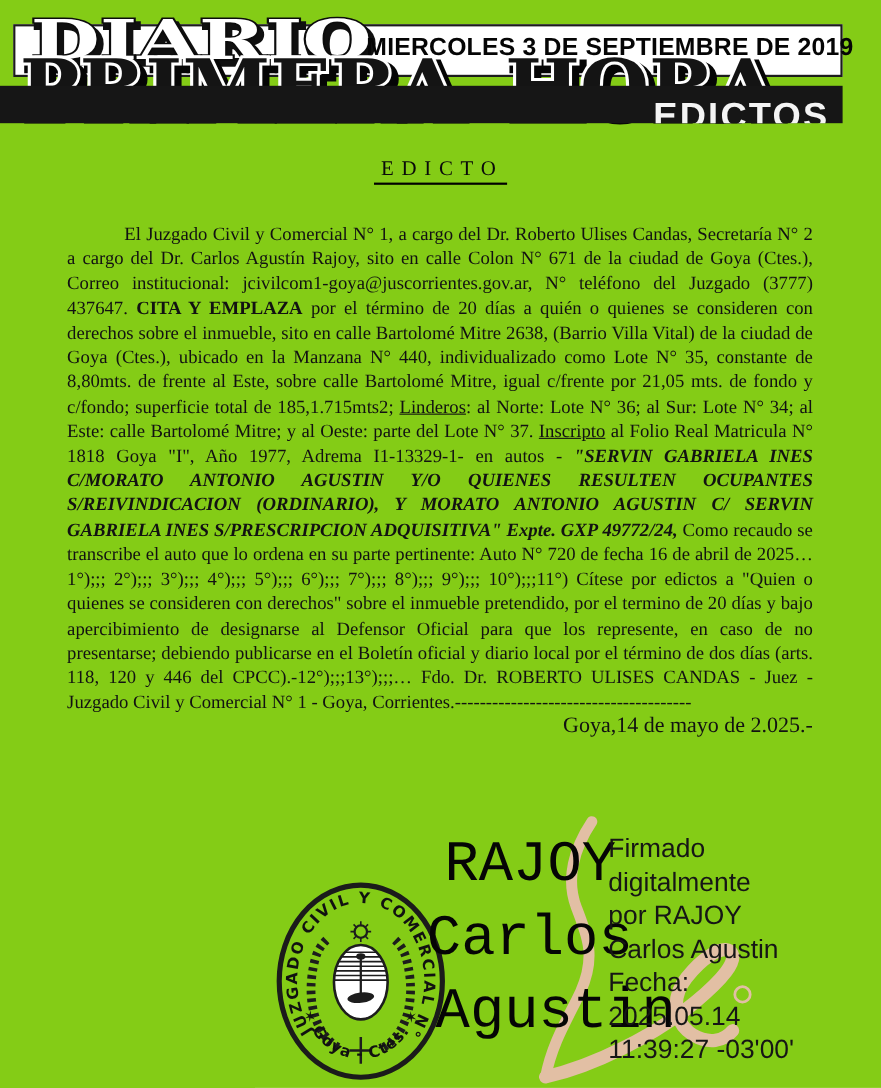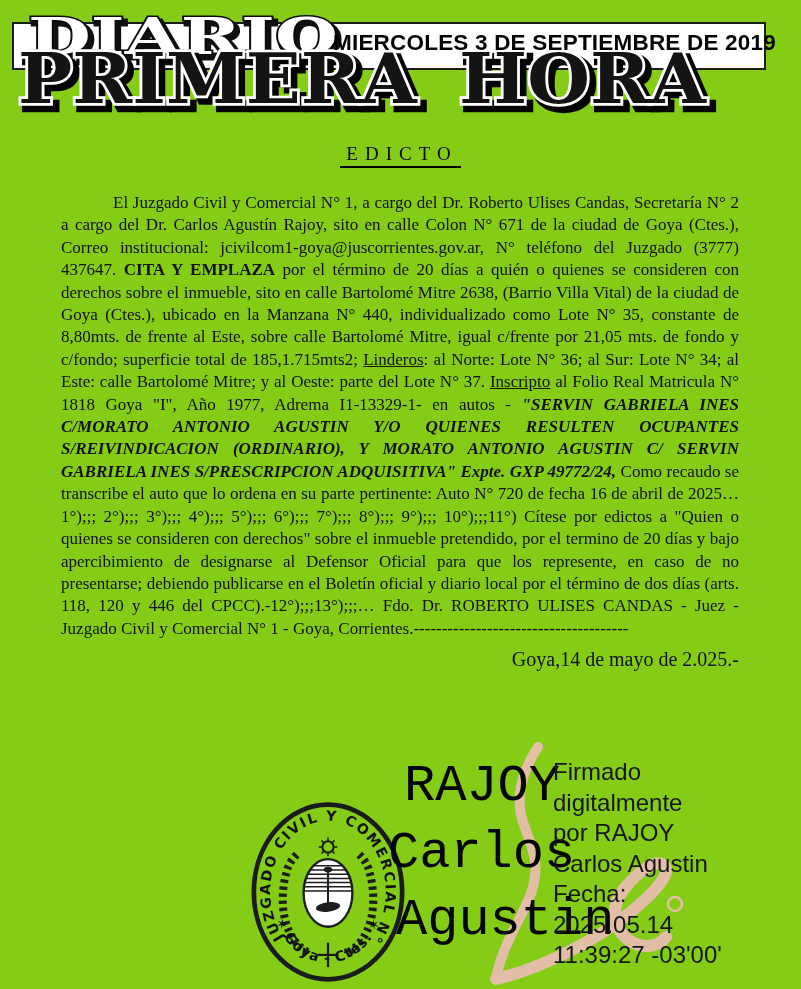--- a/index.html
+++ b/index.html
@@ -38,21 +38,21 @@
   
   .edicto-title{
     position:absolute;left:0;top:143px;width:801px;text-align:center;
   }
   .edicto-title span{
     display:inline-block;
     font-weight:normal;font-size:19px;letter-spacing:7px;
     border-bottom:2.5px solid #000;padding:0 3px 1px 6px;color:#0a0a0a;
   }
   .edicto-body{
-    position:absolute;left:61px;top:175px;width:678px;
+    position:absolute;left:61px;top:185px;width:678px;
     font-size:17px;line-height:22.4px;text-align:justify;
     text-indent:52px;color:#121212;
   }
   .seg-bold{font-weight:bold;}
   .seg-underline{text-decoration:underline;}
   .seg-bi{font-weight:bold;font-style:italic;}
   .place-date{
     position:absolute;left:61px;top:648px;width:678px;
     font-size:20px;text-align:right;color:#121212;
   }
@@ -87,20 +87,23 @@
       <text x="4" y="54" font-family="DejaVu Serif, serif" font-weight="bold" font-size="50" textLength="310" lengthAdjust="spacingAndGlyphs" fill="#ffffff" stroke="#0c0c0c" stroke-width="2.8" paint-order="stroke">DIARIO</text>
     </svg>
 
     <svg class="ph-svg" width="710" height="76" viewBox="0 0 710 76">
       <text x="4" y="50" font-family="DejaVu Serif, serif" font-weight="bold" font-size="58" textLength="688" lengthAdjust="spacingAndGlyphs" style="word-spacing:14px" transform="translate(5,5) scale(1,1.18)" fill="#050505" stroke="#050505" stroke-width="7">PRIMERA HORA</text>
       <text x="4" y="50" font-family="DejaVu Serif, serif" font-weight="bold" font-size="58" textLength="688" lengthAdjust="spacingAndGlyphs" style="word-spacing:14px" transform="scale(1,1.18)" fill="#141414" stroke="#ffffff" stroke-width="4.5" paint-order="stroke">PRIMERA HORA</text>
     </svg>
 
     <div class="mast-date">MIERCOLES 3 DE SEPTIEMBRE DE 2019</div>
 
+    <div class="edictos-bar">
+      <span class="edictos-label">EDICTOS</span>
+    </div>
   </header>
 
   <div class="edicto-title">
     <span>EDICTO</span>
   </div>
 
   <p class="edicto-body"><span>El Juzgado Civil y Comercial N° 1, a cargo del Dr. Roberto Ulises Candas, Secretaría N° 2 a cargo del Dr. Carlos Agustín Rajoy, sito en calle Colon N° 671 de la ciudad de Goya (Ctes.), Correo institucional: jcivilcom1-goya@juscorrientes.gov.ar, N° teléfono del Juzgado (3777) 437647. </span><span class="seg-bold">CITA Y EMPLAZA</span><span> por el término de 20 días a quién o quienes se consideren con derechos sobre el inmueble, sito en calle Bartolomé Mitre 2638, (Barrio Villa Vital) de la ciudad de Goya (Ctes.), ubicado en la Manzana N° 440, individualizado como Lote N° 35, constante de 8,80mts. de frente al Este, sobre calle Bartolomé Mitre, igual c/frente por 21,05 mts. de fondo y c/fondo; superficie total de 185,1.715mts2; </span><span class="seg-underline">Linderos</span><span>: al Norte: Lote N° 36; al Sur: Lote N° 34; al Este: calle Bartolomé Mitre; y al Oeste: parte del Lote N° 37. </span><span class="seg-underline">Inscripto</span><span> al Folio Real Matricula N° 1818 Goya "I", Año 1977, Adrema I1-13329-1- en autos - </span><span class="seg-bi">"SERVIN GABRIELA INES C/MORATO ANTONIO AGUSTIN Y/O QUIENES RESULTEN OCUPANTES S/REIVINDICACION (ORDINARIO), Y MORATO ANTONIO AGUSTIN C/ SERVIN GABRIELA INES  S/PRESCRIPCION ADQUISITIVA" Expte. GXP 49772/24,</span><span> Como recaudo se transcribe el auto que lo ordena en su parte pertinente: Auto N° 720 de fecha 16 de abril de 2025… 1°);;; 2°);;; 3°);;; 4°);;; 5°);;; 6°);;; 7°);;; 8°);;; 9°);;; 10°);;;11°) Cítese por edictos a "Quien o quienes se consideren con derechos" sobre el inmueble pretendido, por el termino de 20 días y bajo apercibimiento de designarse al Defensor Oficial para que los represente, en caso de no presentarse; debiendo publicarse en el Boletín oficial y diario local por el término de dos días (arts. 118, 120 y 446 del CPCC).-12°);;;13°);;;… Fdo. Dr. ROBERTO ULISES CANDAS - Juez - Juzgado Civil y Comercial N° 1 - Goya, Corrientes.--------------------------------------</span></p>
 
   <div class="place-date">Goya,14 de mayo de 2.025.-</div>
 

